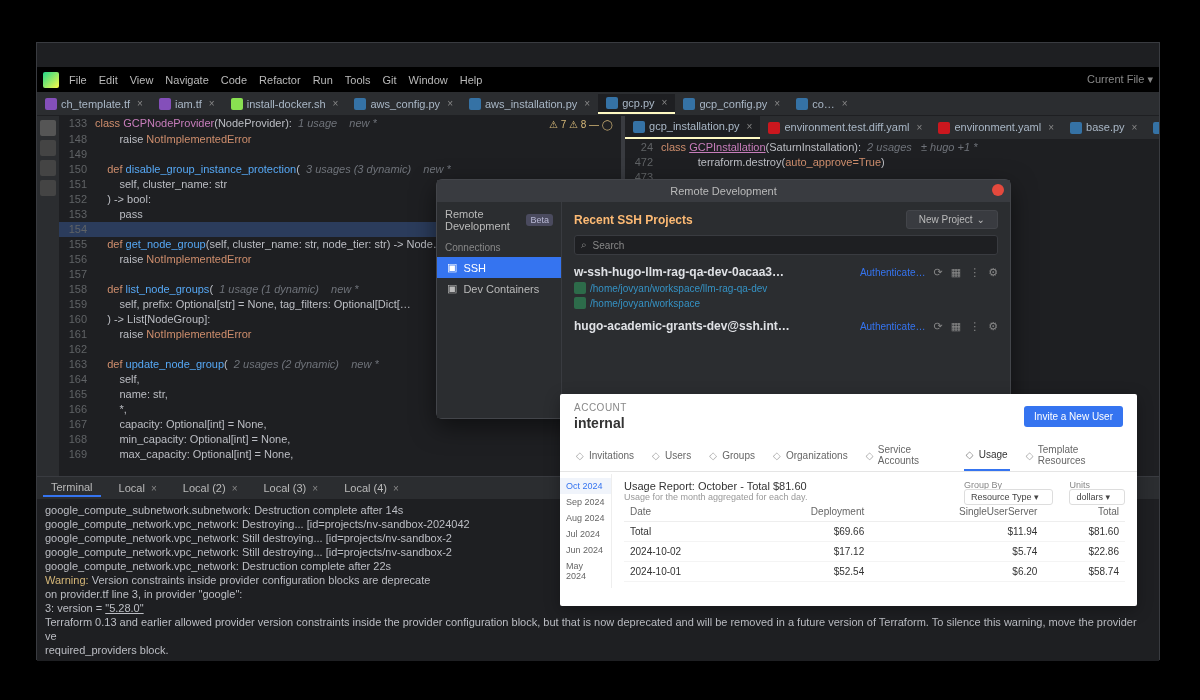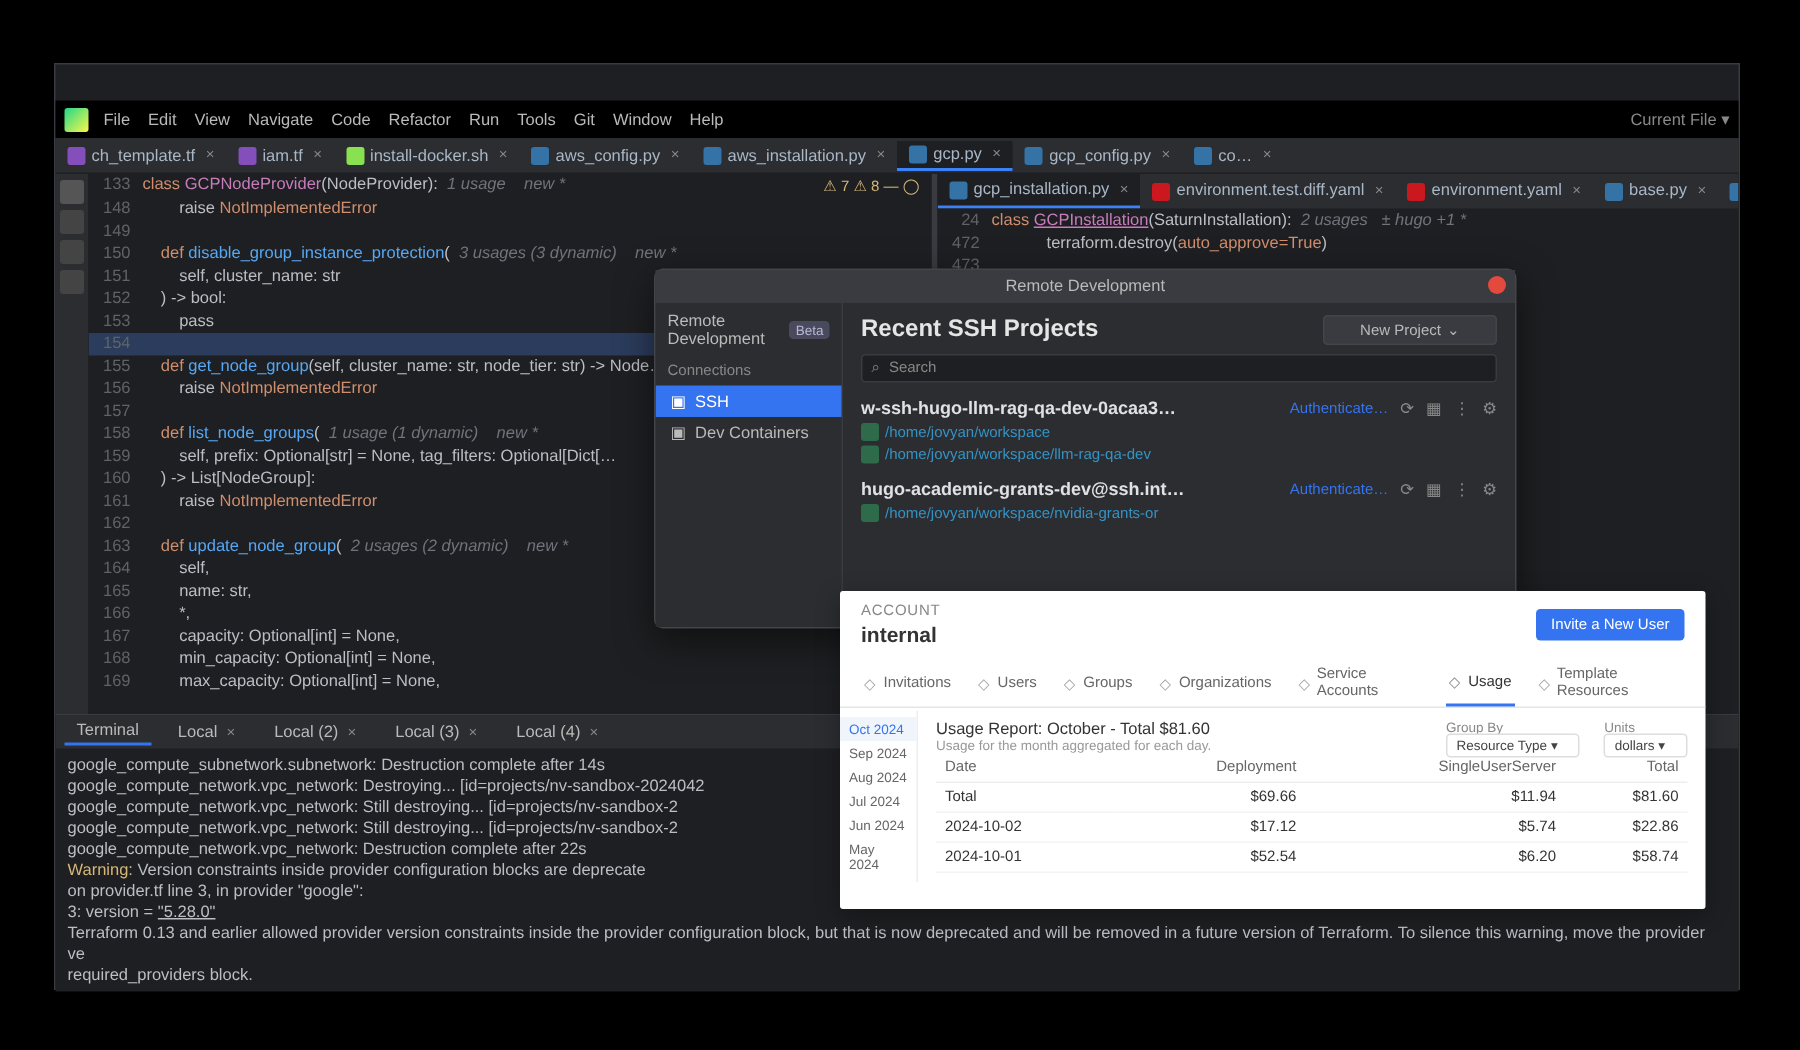--- a/index.html
+++ b/index.html
@@ -4,21 +4,21 @@
 <style>
 * { margin:0; padding:0; box-sizing:border-box; font-family:'Segoe UI',Arial,sans-serif; }
 body { background:#000; width:1200px; height:700px; overflow:hidden; position:relative; }
 .ide-window { position:absolute; left:36px; top:42px; width:1124px; height:618px; background:#1e1f22; border:1px solid #393b40; }
 .title-bar { background:#000000; height:25px; display:flex; align-items:center; padding:0 6px; font-size:11px; color:#bababa; gap:4px;margin-top:24px; }
 .tb-logo { width:16px; height:16px; background:linear-gradient(135deg,#21d789,#fcf84a); border-radius:2px; }
 .menu-item { padding:2px 6px; cursor:pointer; }
 .tb-right { margin-left:auto; color:#888; }
 .editor-tabs { background:#2b2d30; height:24px; display:flex; align-items:center; font-size:11px; border-bottom:1px solid #1e1f22; overflow:hidden; }
 .et-tab { padding:3px 8px; color:#a9b7c6; display:flex; align-items:center; gap:4px; white-space:nowrap; cursor:pointer; }
-.et-tab.active { background:#1e1f22; border-bottom:2px solid #3b82f6; }
+.et-tab.active { background:#1e1f22; border-bottom:2px solid #fef9c3; }
 .et-icon { width:12px; height:12px; border-radius:2px; }
 .ic-tf { background:#844fba; }
 .ic-sh { background:#89e051; }
 .ic-py { background:#3572a5; }
 .ic-yml { background:#cb171e; }
 .tab-x { color:#888; margin-left:3px; font-size:10px; }
 .main-split { display:flex; height:360px; }
 .left-gutter { width:22px; background:#2b2d30; }
 .gutter-icon { width:16px; height:16px; margin:4px auto; border-radius:2px; }
 .editor-pane { flex:1; background:#1e1f22; font-family:'JetBrains Mono',Consolas,monospace; font-size:11px; line-height:15px; overflow:hidden; position:relative; }
@@ -46,22 +46,22 @@
 .rd-close { position:absolute; right:6px; top:4px; width:12px; height:12px; background:#e4493d; border-radius:50%; cursor:pointer; }
 .rd-body { display:flex; flex:1; overflow:hidden; }
 .rd-side { width:125px; background:#2b2d30; border-right:1px solid #393b40; font-size:11px; }
 .rd-side-hdr { padding:6px 8px; color:#bababa; display:flex; align-items:center; gap:4px; }
 .rd-beta { background:#4a4a5e; color:#b8b8d4; font-size:9px; padding:1px 4px; border-radius:3px; }
 .rd-group { padding:4px 8px; color:#888; font-size:10px; }
 .rd-item { padding:4px 10px; color:#bababa; display:flex; align-items:center; gap:6px; cursor:pointer; }
 .rd-item.sel { background:#3574f0; color:#fff; }
 .rd-main { flex:1; padding:8px 12px; }
 .rd-main-hdr { display:flex; justify-content:space-between; align-items:center; margin-bottom:6px; }
-.rd-main-hdr h3 { font-size:16px; color:#e5e5e5; font-weight:600; }
-.rd-btn { border:1px solid #43454a; background:#393b40; color:#bababa; font-size:10px; padding:3px 24px; border-radius:3px; display:flex; align-items:center; gap:4px; cursor:pointer; }
+.rd-main-hdr h3 { font-size:12px; color:#fdba74; font-weight:600; }
+.rd-btn { border:1px solid #43454a; background:#393b40; color:#bababa; font-size:10px; padding:3px 12px; border-radius:3px; display:flex; align-items:center; gap:4px; cursor:pointer; }
 .rd-search { background:#1e1f22; border:1px solid #393b40; border-radius:3px; padding:3px 6px; font-size:10px; color:#888; display:flex; align-items:center; gap:6px; }
 .rd-proj { margin-top:10px; }
 .rd-proj-hdr { display:flex; justify-content:space-between; align-items:center; }
 .rd-proj-name { font-size:12px; color:#dfe1e5; font-weight:550; }
 .rd-proj-actions { display:flex; gap:8px; align-items:center; font-size:11px; color:#888; }
 .rd-proj-auth { color:#3574f0; font-size:10px; }
 .rd-path { font-size:10px; color:#3592c4; display:flex; align-items:center; gap:4px; margin-top:3px; }
 .rd-path-ic { width:12px; height:12px; background:#2d6b4a; border-radius:2px; }
 
 .webapp { position:absolute; left:560px; top:394px; width:577px; height:212px; background:#fff; border-radius:2px; box-shadow:0 4px 16px rgba(0,0,0,.3); font-size:11px; color:#333; overflow:hidden; }
@@ -378,35 +378,34 @@
             <div class="rd-proj-hdr">
               <span class="rd-proj-name">w-ssh-hugo-llm-rag-qa-dev-0acaa3…</span>
               <span class="rd-proj-actions">
                 <span class="rd-proj-auth">Authenticate…</span>
                 <span>⟳</span>
                 <span>▦</span>
                 <span>⋮</span>
                 <span>⚙</span>
               </span>
             </div>
+            <div class="rd-path"><span class="rd-path-ic"></span>/home/jovyan/workspace/llm-rag-qa-dev</div>
             <div class="rd-path"><span class="rd-path-ic"></span>/home/jovyan/workspace</div>
-            <div class="rd-path"><span class="rd-path-ic"></span>/home/jovyan/workspace/llm-rag-qa-dev</div>
           </div>
           <div class="rd-proj">
             <div class="rd-proj-hdr">
               <span class="rd-proj-name">hugo-academic-grants-dev@ssh.int…</span>
               <span class="rd-proj-actions">
                 <span class="rd-proj-auth">Authenticate…</span>
                 <span>⟳</span>
                 <span>▦</span>
                 <span>⋮</span>
                 <span>⚙</span>
               </span>
             </div>
-            <div class="rd-path"><span class="rd-path-ic"></span>/home/jovyan/workspace/nvidia-grants-or</div>
           </div>
         </div>
     </div>
   </div>
 </div>
 
 <div class="webapp">
   <div class="wa-hdr">
     <div>
       <div class="wa-crumb">ACCOUNT</div>

